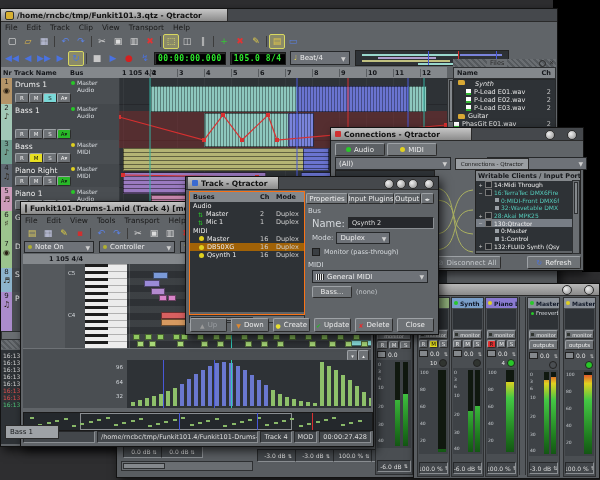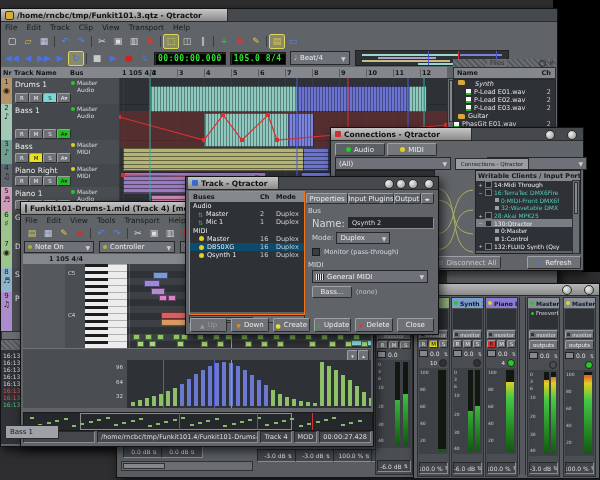--- a/index.html
+++ b/index.html
@@ -983,21 +983,21 @@
         </div>
         <div style="position: relative; display: flex; align-items: center; height: 8.2px;">
           <span style="font-size: 6.5px; color: rgb(236, 236, 236); padding-left: 3px;">MIDI</span>
         </div>
         <div style="position: relative; display: flex; align-items: center; height: 8.2px;">
           <span style="width: 5px; height: 5px; border-radius: 50%; background: rgb(224, 208, 32); margin-left: 9px;"></span>
           <span style="font-size: 6.5px; color: rgb(236, 236, 236); padding-left: 3px;">Master</span>
           <span style="position: absolute; left: 70px; font-size: 6.5px; color: rgb(208, 208, 208);">16</span>
           <span style="position: absolute; left: 86px; font-size: 6.5px; color: rgb(208, 208, 208);">Duplex</span>
         </div>
-        <div style="position: relative; display: flex; align-items: center; height: 8.2px; background: #0c4a6e;">
+        <div style="position: relative; display: flex; align-items: center; height: 8.2px; background: #a16207;">
           <span style="width: 5px; height: 5px; border-radius: 50%; background: rgb(224, 208, 32); margin-left: 9px;"></span>
           <span style="font-size: 6.5px; color: rgb(236, 236, 236); padding-left: 3px;">DB50XG</span>
           <span style="position: absolute; left: 70px; font-size: 6.5px; color: rgb(208, 208, 208);">16</span>
           <span style="position: absolute; left: 86px; font-size: 6.5px; color: rgb(208, 208, 208);">Duplex</span>
         </div>
         <div style="position: relative; display: flex; align-items: center; height: 8.2px;">
           <span style="width: 5px; height: 5px; border-radius: 50%; background: rgb(224, 208, 32); margin-left: 9px;"></span>
           <span style="font-size: 6.5px; color: rgb(236, 236, 236); padding-left: 3px;">Qsynth 1</span>
           <span style="position: absolute; left: 70px; font-size: 6.5px; color: rgb(208, 208, 208);">16</span>
           <span style="position: absolute; left: 86px; font-size: 6.5px; color: rgb(208, 208, 208);">Duplex</span>

